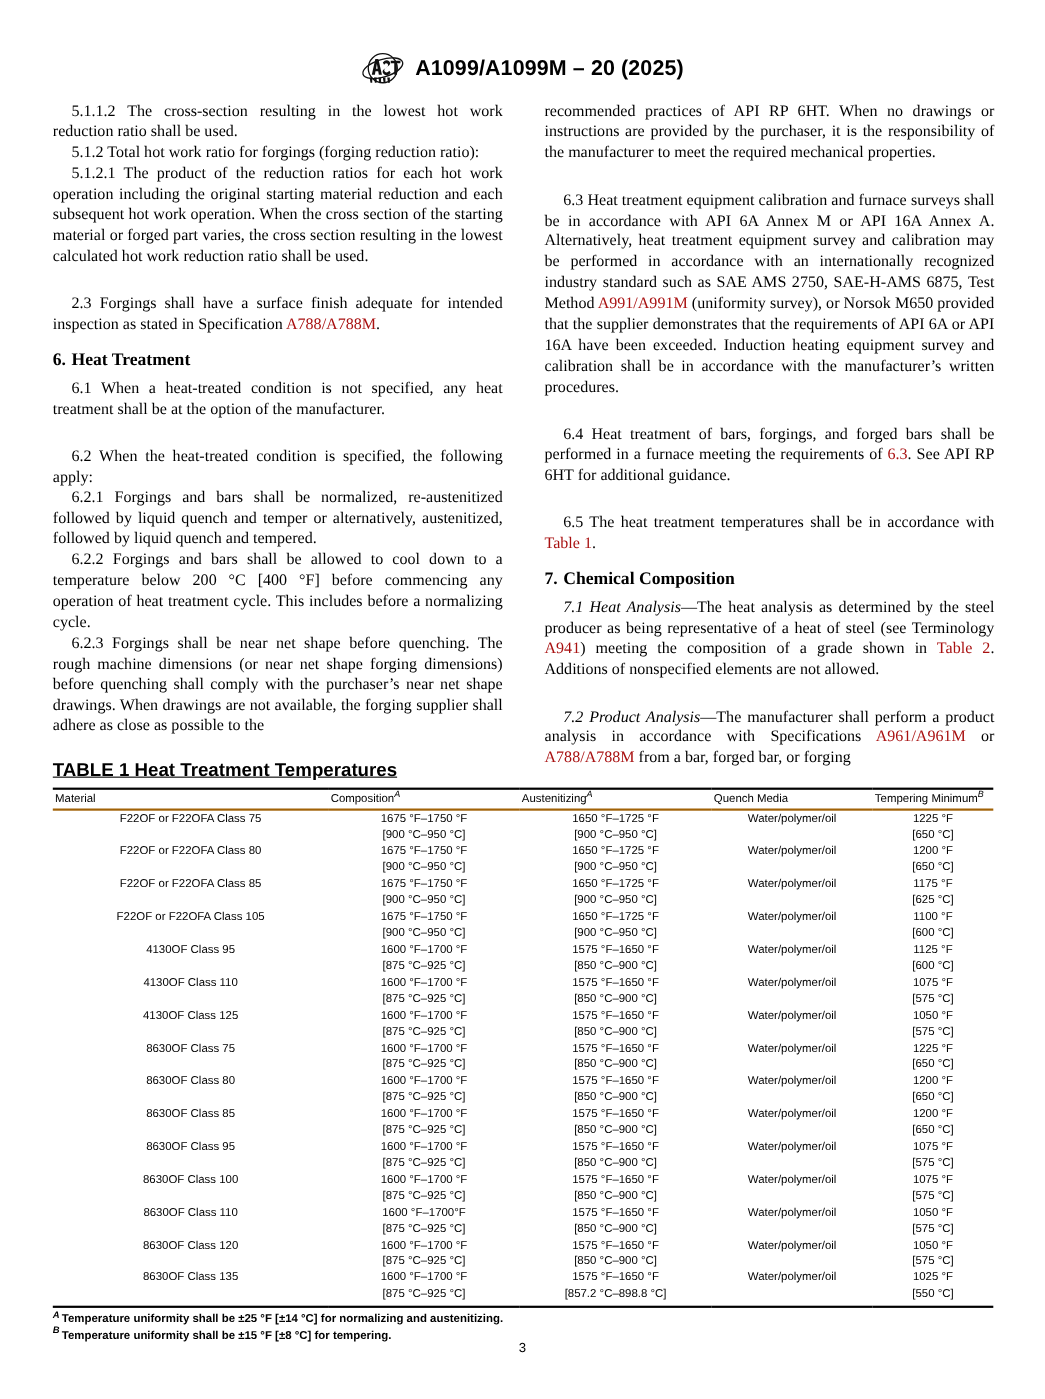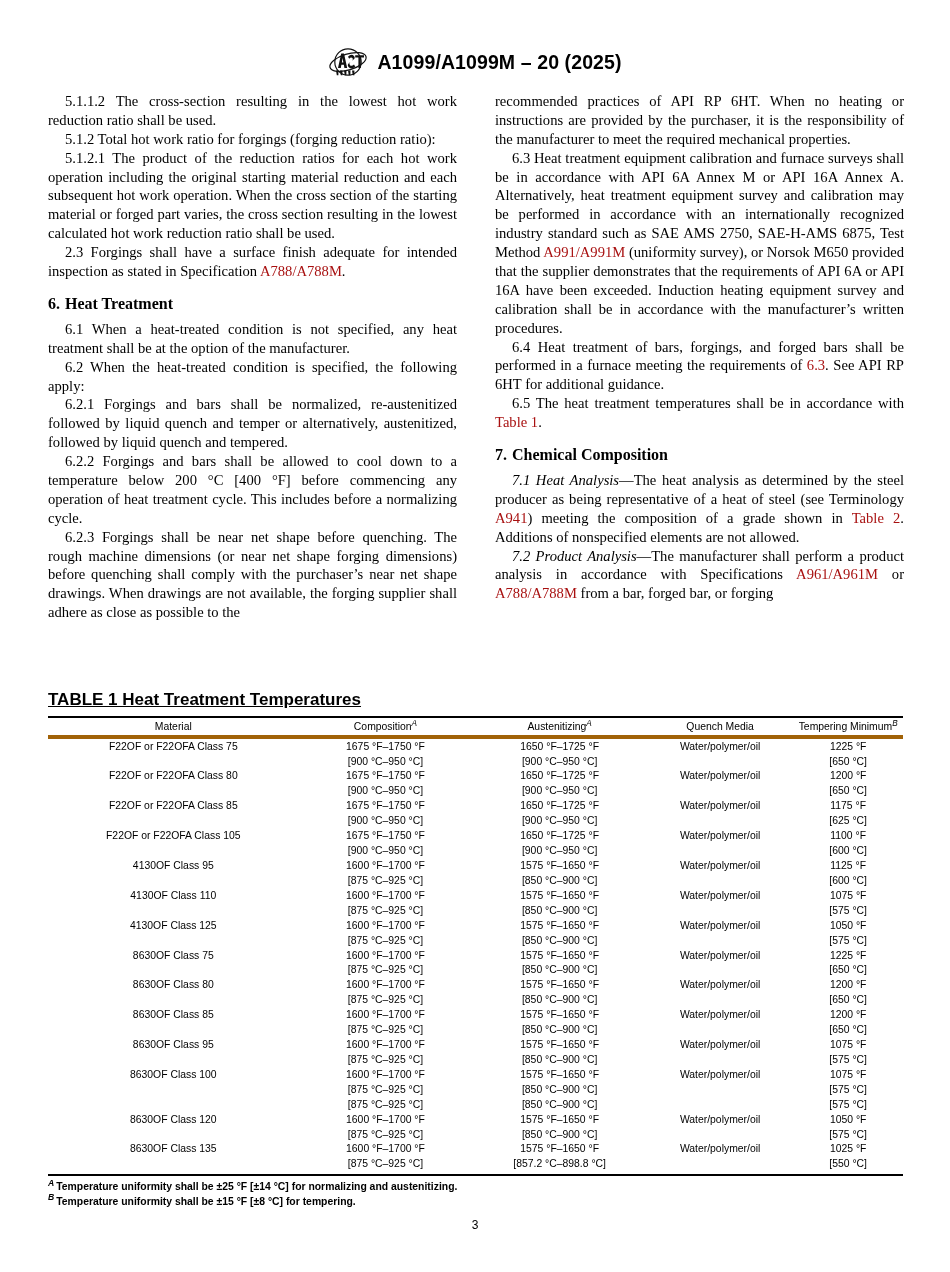--- a/index.html
+++ b/index.html
@@ -60,21 +60,21 @@
   }
   p.para {
     margin: 0;
     font-size: 14.6px;
     line-height: 1.295;
     text-align: justify;
     text-justify: inter-word;
     hyphens: manual;
   }
   p.indent { text-indent: 17px; }
-  p.gap-before { margin-top: 0; }
+  p.gap-before { margin-top: 24px; }
   h2.section {
     margin: 14px 0 7px 0;
     font-size: 16px;
     font-weight: bold;
     text-align: left;
   }
   h2.section .num { margin-right: 5px; }
   .lnk { color: #a81010; }
   .ital { font-style: italic; }
 
@@ -95,24 +95,24 @@
   }
   table.t1 {
     width: 855px;
     border-collapse: collapse;
     font-family: "Liberation Sans", "DejaVu Sans", sans-serif;
     font-size: 10.4px;
     color: #000;
   }
   table.t1 thead th {
     font-weight: normal;
-    text-align: center;
+    text-align: left;
     padding: 3px 2px 3px 2px;
     border-top: 2.2px solid #000;
-    border-bottom: 4px solid #a16207;
+    border-bottom: 2px solid #a16207;
     white-space: nowrap;
   }
   table.t1 tbody td {
     padding: 0.6px 2px;
     text-align: center;
     white-space: nowrap;
     line-height: 1.32;
   }
   table.t1 tbody tr.last-row td { padding-bottom: 3px; }
   table.t1 tbody tr.bottom-edge td { border-bottom: 2.2px solid #000; }
@@ -193,21 +193,21 @@
       <p class="para indent">6.1 When a heat-treated condition is not specified, any heat treatment shall be at the option of the manufacturer.</p>
       <p class="para indent gap-before">6.2 When the heat-treated condition is specified, the following apply:</p>
       <p class="para indent">6.2.1 Forgings and bars shall be normalized, re-austenitized followed by liquid quench and temper or alternatively, austenitized, followed by liquid quench and tempered.</p>
       <p class="para indent">6.2.2 Forgings and bars shall be allowed to cool down to a temperature below 200 °C [400 °F] before commencing any operation of heat treatment cycle. This includes before a normalizing cycle.</p>
       <p class="para indent">6.2.3 Forgings shall be near net shape before quenching. The rough machine dimensions (or near net shape forging dimensions) before quenching shall comply with the purchaser’s near net shape drawings. When drawings are not available, the forging supplier shall adhere as close as possible to the</p>
 
     </div>
 
     <div class="col">
 
-      <p class="para">recommended practices of API RP 6HT. When no heating or instructions are provided by the purchaser, it is the responsibility of the manufacturer to meet the required mechanical properties.</p>
+      <p class="para">recommended practices of API RP 6HT. When no drawings or instructions are provided by the purchaser, it is the responsibility of the manufacturer to meet the required mechanical properties.</p>
 
       <p class="para indent gap-before"><span>6.3 Heat treatment equipment calibration and furnace surveys shall be in accordance with API 6A Annex M or API 16A Annex A. Alternatively, heat treatment equipment survey and calibration may be performed in accordance with an internationally recognized industry standard such as SAE AMS 2750, SAE-H-AMS 6875, Test Method </span><span class="lnk">A991/A991M</span><span> (uniformity survey), or Norsok M650 provided that the supplier demonstrates that the requirements of API 6A or API 16A have been exceeded. Induction heating equipment survey and calibration shall be in accordance with the manufacturer’s written procedures.</span></p>
 
       <p class="para indent gap-before"><span>6.4 Heat treatment of bars, forgings, and forged bars shall be performed in a furnace meeting the requirements of </span><span class="lnk">6.3</span><span>. See API RP 6HT for additional guidance.</span></p>
 
       <p class="para indent gap-before"><span>6.5 The heat treatment temperatures shall be in accordance with </span><span class="lnk">Table 1</span><span>.</span></p>
 
       <h2 class="section"><span class="num">7.</span><span>Chemical Composition</span></h2>
 
       <p class="para indent"><span class="ital">7.1 Heat Analysis</span><span>—The heat analysis as determined by the steel producer as being representative of a heat of steel (see Terminology </span><span class="lnk">A941</span><span>) meeting the composition of a grade shown in </span><span class="lnk">Table 2</span><span>. Additions of nonspecified elements are not allowed.</span></p>
@@ -392,20 +392,27 @@
             <td class="c-tm">1075 °F</td>
           </tr>
           <tr>
             <td class="c-mat"></td>
             <td class="c-nor">[875 °C–925 °C]</td>
             <td class="c-aus">[850 °C–900 °C]</td>
             <td class="c-qm"></td>
             <td class="c-tm">[575 °C]</td>
           </tr>
           <tr>
+            <td class="c-mat">8630OF Class 110</td>
+            <td class="c-nor">1600 °F–1700°F</td>
+            <td class="c-aus">1575 °F–1650 °F</td>
+            <td class="c-qm">Water/polymer/oil</td>
+            <td class="c-tm">1050 °F</td>
+          </tr>
+          <tr>
             <td class="c-mat"></td>
             <td class="c-nor">[875 °C–925 °C]</td>
             <td class="c-aus">[850 °C–900 °C]</td>
             <td class="c-qm"></td>
             <td class="c-tm">[575 °C]</td>
           </tr>
           <tr>
             <td class="c-mat">8630OF Class 120</td>
             <td class="c-nor">1600 °F–1700 °F</td>
             <td class="c-aus">1575 °F–1650 °F</td>

